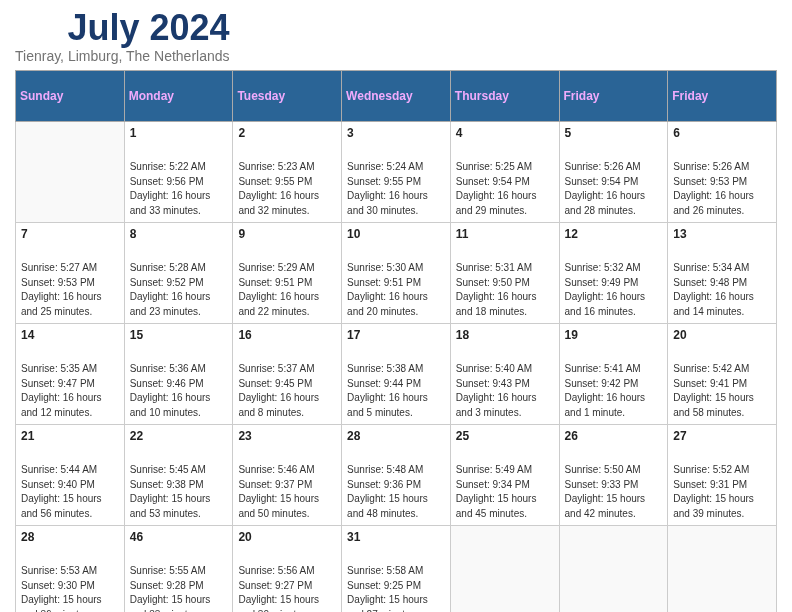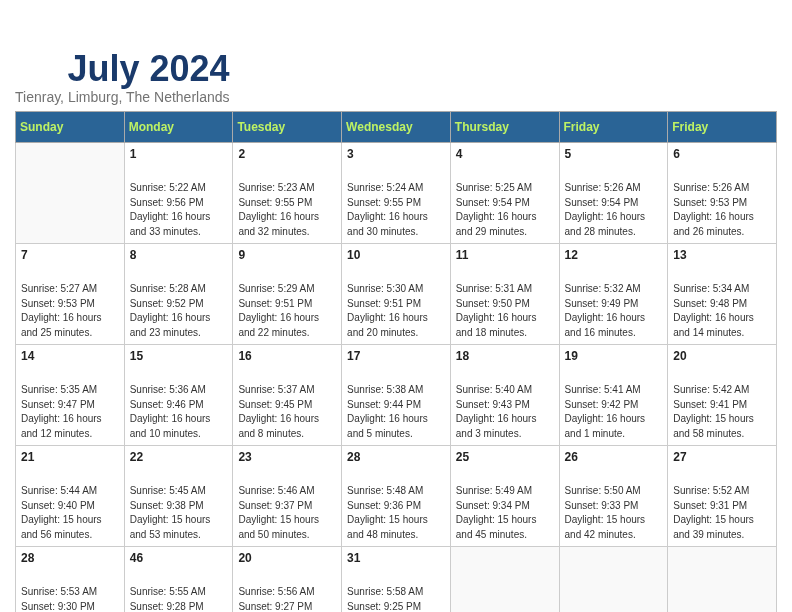--- a/index.html
+++ b/index.html
@@ -19,44 +19,43 @@
       justify-content: space-between;
       align-items: flex-start;
       margin-bottom: 6px;
     }
     .logo {
       display: flex;
       align-items: center;
     }
     .title-block {
       text-align: right;
-      margin-top: 41px;
     }
     .month-title {
       font-size: 36px;
       font-weight: bold;
       color: #1a3a6b;
       line-height: 1;
     }
     .location {
       font-size: 14px;
       color: #737373;
       margin-top: 2px;
     }
     table {
       width: 100%;
       border-collapse: collapse;
       table-layout: fixed;
     }
     th {
       background-color: #2a6496;
-      color: #bef264;
+      color: #f0abfc;
       font-size: 12px;
       font-weight: bold;
-      padding: 8px 4px;
+      padding: 18px 4px;
       text-align: left;
       border: 1px solid #aaa;
     }
     td {
       vertical-align: top;
       border: 1px solid #ccc;
       padding: 4px 5px;
       font-size: 10.5px;
       color: #222;
       height: 88px;

